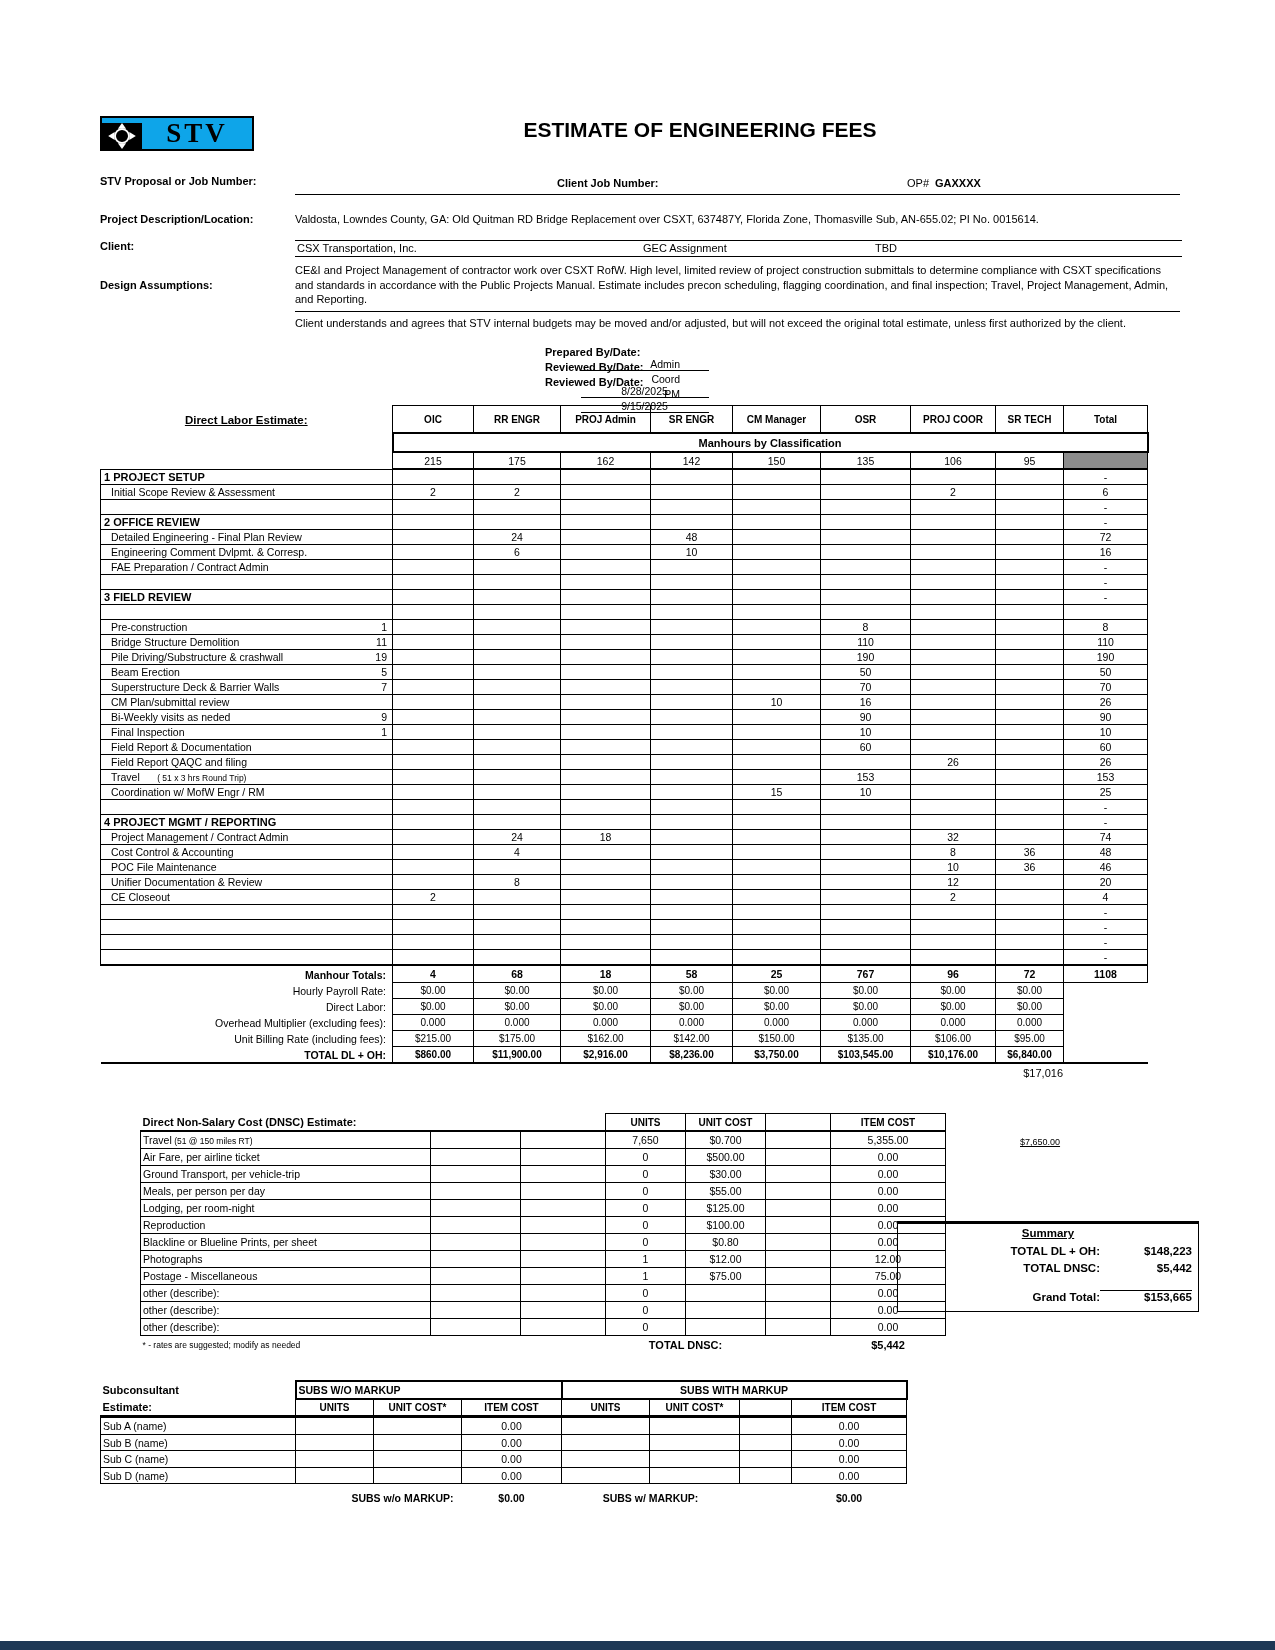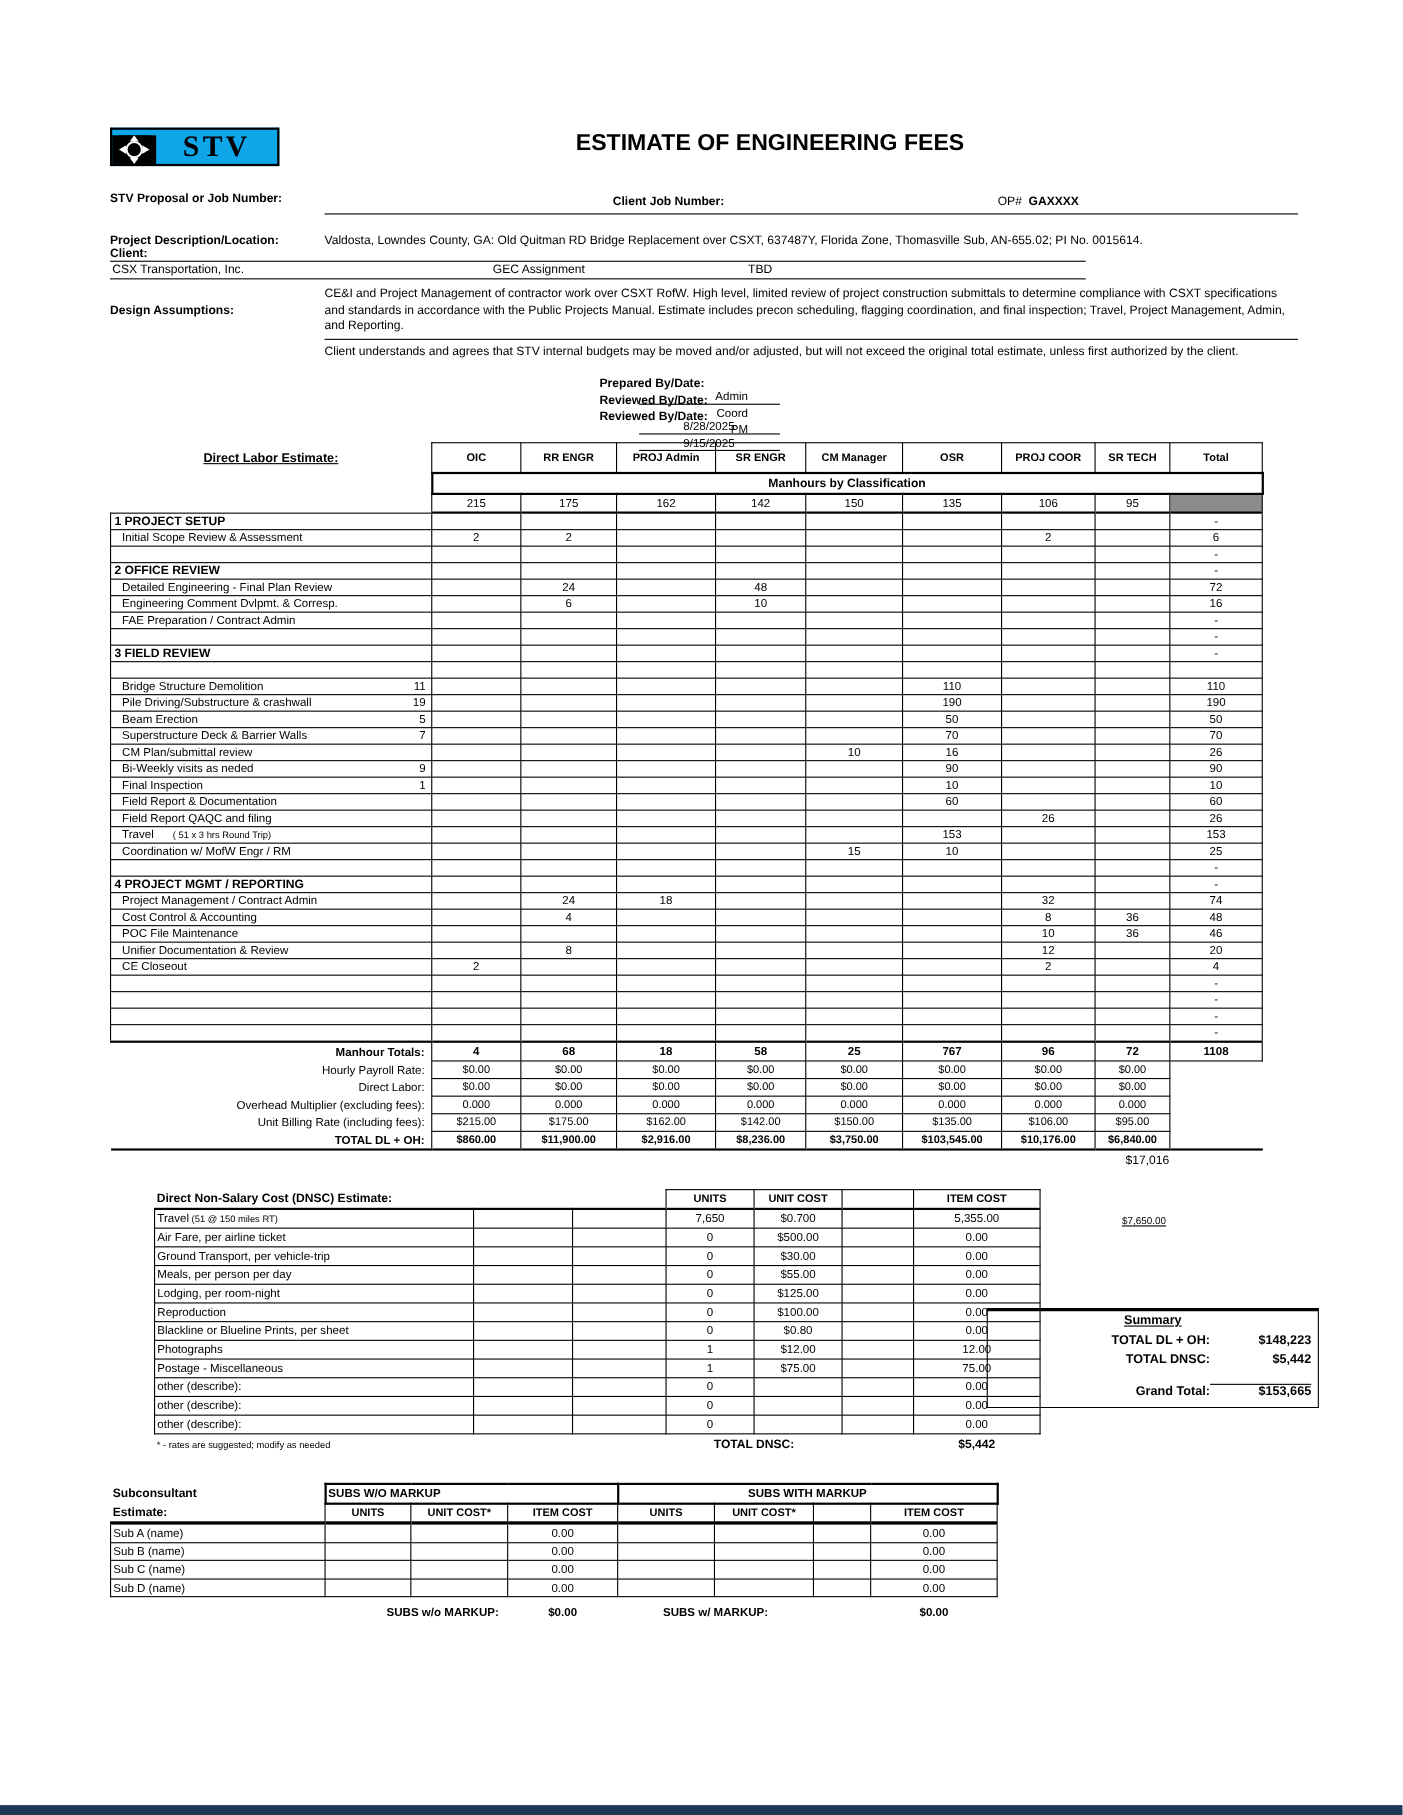--- a/index.html
+++ b/index.html
@@ -16,21 +16,21 @@
             font-family:"Liberation Serif",serif;font-size:27px;font-weight:bold;letter-spacing:3px;}
   .page-title{position:absolute;left:290px;top:2px;width:620px;text-align:center;
               font-size:21px;font-weight:bold;}
 
   .frow{display:flex;margin-top:0;}
   .flabel{width:195px;font-weight:bold;font-size:11px;flex:none;}
   .fval{width:885px;flex:none;position:relative;font-size:11px;}
   .uline{border-bottom:1px solid #000;}
   .row-proposal{margin-top:15px;height:20px;}
   .row-desc{margin-top:18px;}
-  .row-client{flex-direction:column;}
+  .row-client{margin-top:15px;}
   .row-client .fval{border-top:1px solid #000;border-bottom:1px solid #000;padding:1px 0 2px 2px;}
   .abs{position:absolute;top:2px;}
   .row-design{margin-top:2px;}
   .row-design .fval{padding-top:4px;padding-bottom:4px;border-bottom:1px solid #000;line-height:14.6px;}
   .row-design .flabel{display:flex;align-items:center;}
   .row-note{margin-top:0;}
   .row-note .fval{padding-top:4px;line-height:14.6px;}
 
   .prep-block{margin-top:16px;}
   .prep-row{display:flex;height:15px;font-size:11px;align-items:center;flex-direction:column;}
@@ -55,21 +55,21 @@
   .labor .qty{float:right;padding-right:3px;}
   .labor .notesm{font-size:8.5px;padding-left:15px;}
   .labor .trow td{border-top:2px solid #000;font-weight:bold;height:16px;}
   .labor .rlab{text-align:right;font-weight:bold;padding-right:6px;}
   .labor .slab{text-align:right;padding-right:6px;font-weight:normal;}
   .labor .scell{font-size:10px;text-align:center;height:15px;}
   .labor .dlrow td{font-weight:bold;border-bottom:2px solid #000;}
   .dl-grand{width:963px;text-align:right;font-size:11px;margin-top:3px;padding-right:4px;}
 
   
-  .dnsc-wrap{position:relative;margin-top:20px;padding-left:40px;}
+  .dnsc-wrap{position:relative;margin-top:34px;padding-left:40px;}
   .dnsc{width:805px;}
   .dnsc td{border:1px solid #000;height:16px;font-size:10.5px;}
   .dnsc .tih{font-weight:bold;font-size:11px;border:none;border-bottom:2px solid #000;}
   .dnsc .hc{font-weight:bold;text-align:center;font-size:10px;border-bottom:2px solid #000;}
   .dnsc .num{text-align:center;}
   .dnsc .notesm{font-size:8.5px;}
   .dnsc .ft td{border:none;height:18px;}
   .dnsc .fnote{font-size:8.5px;}
   .dnsc .ftot{font-weight:bold;text-align:center;font-size:11px;}
   .travel-side{position:absolute;left:920px;top:24px;font-size:9px;text-decoration:underline;}
@@ -328,20 +328,32 @@
           <td class="lbl"><span></span></td>
           <td class="num"></td>
           <td class="num"></td>
           <td class="num"></td>
           <td class="num"></td>
           <td class="num"></td>
           <td class="num"></td>
           <td class="num"></td>
           <td class="num"></td>
           <td class="num"></td>
+        </tr>
+        <tr>
+          <td class="lbl"><span>Pre-construction</span><span class="qty">1</span></td>
+          <td class="num"></td>
+          <td class="num"></td>
+          <td class="num"></td>
+          <td class="num"></td>
+          <td class="num"></td>
+          <td class="num">8</td>
+          <td class="num"></td>
+          <td class="num"></td>
+          <td class="num">8</td>
         </tr>
         <tr>
           <td class="lbl"><span>Bridge Structure Demolition</span><span class="qty">11</span></td>
           <td class="num"></td>
           <td class="num"></td>
           <td class="num"></td>
           <td class="num"></td>
           <td class="num"></td>
           <td class="num">110</td>
           <td class="num"></td>

